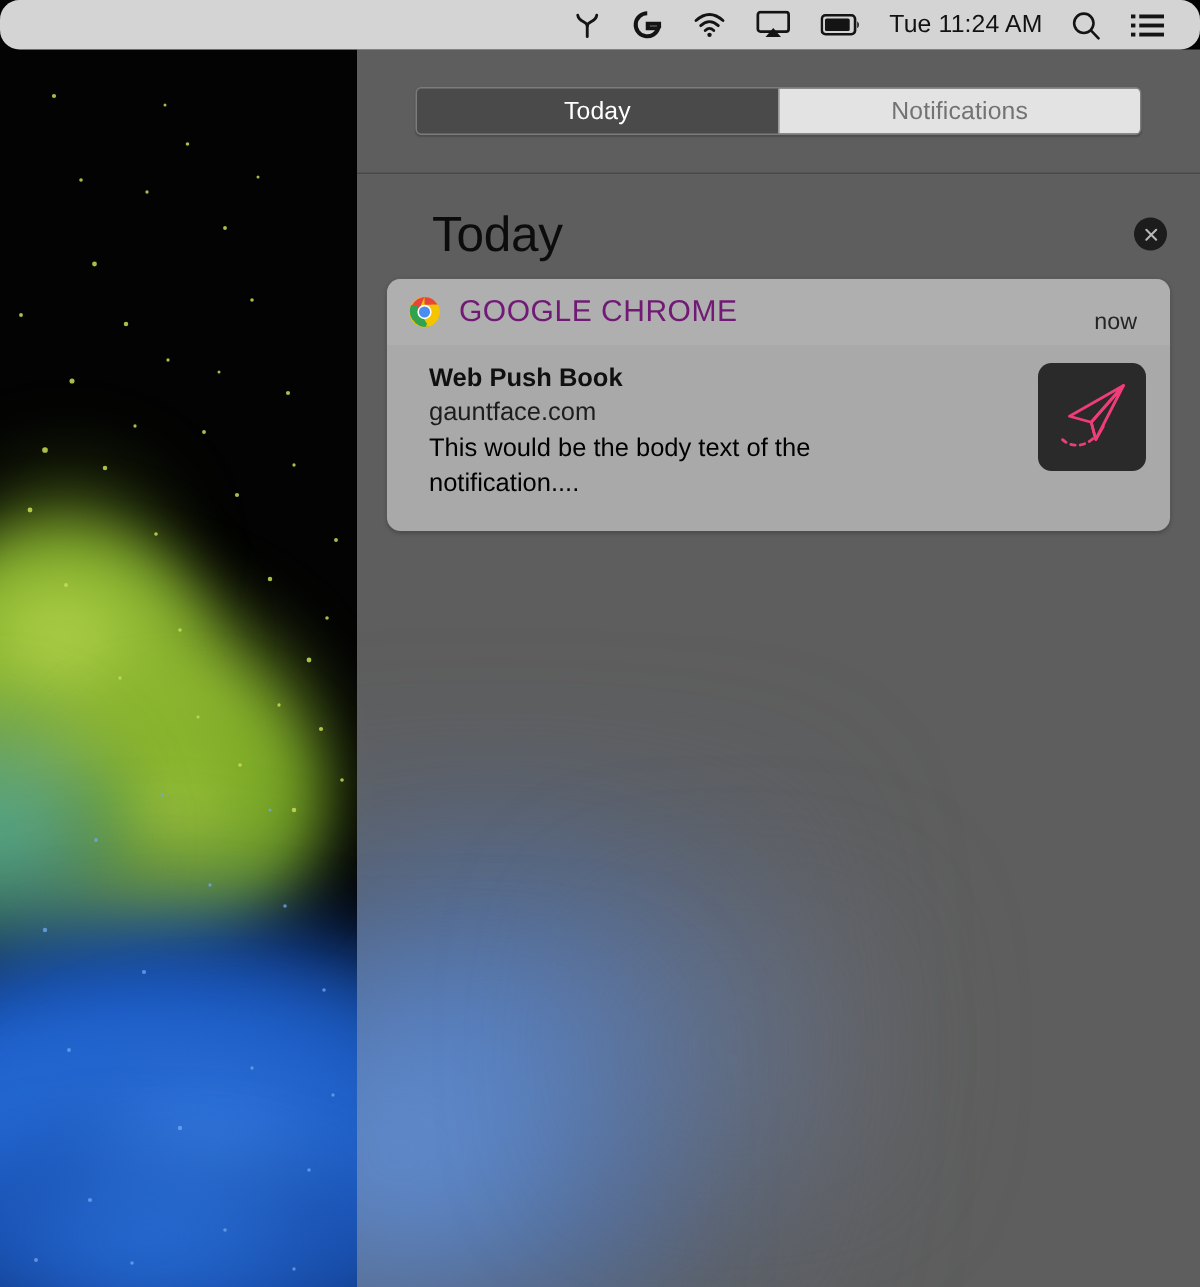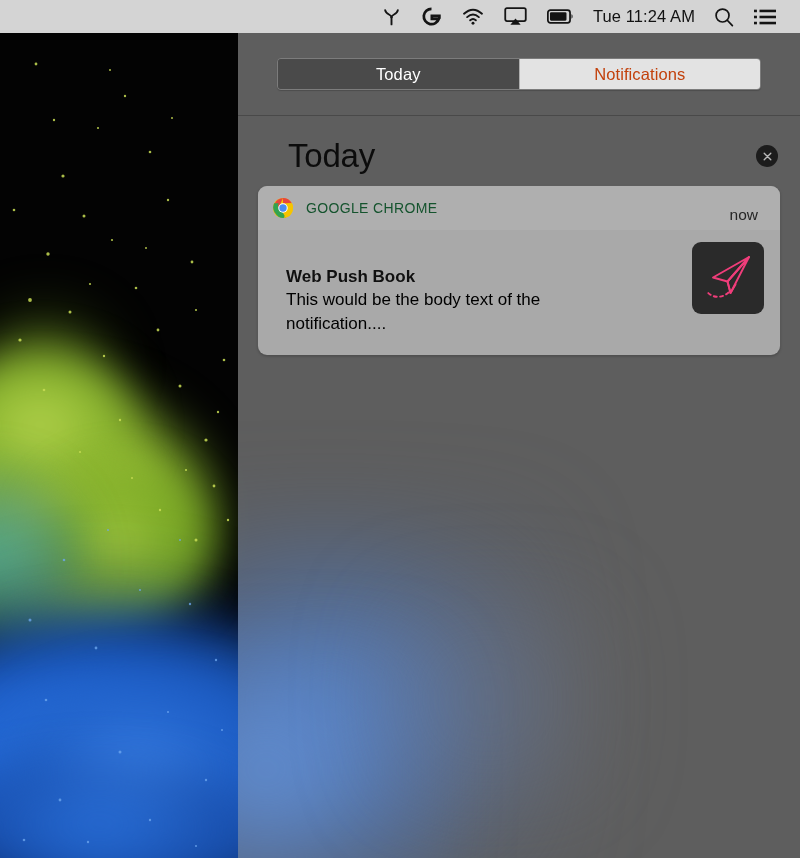--- a/index.html
+++ b/index.html
@@ -99,20 +99,21 @@
     position: absolute;
     left: 0; top: 0;
     width: 800px; height: 33px;
     background: #d4d4d4;
     display: flex;
     align-items: center;
     justify-content: flex-end;
     padding-right: 14px;
     box-sizing: border-box;
     z-index: 20;
+    border-radius: 13px;
   }
   .menubar-items {
     display: flex;
     align-items: center;
     gap: 0px;
   }
   .mb-item {
     display: flex;
     align-items: center;
     justify-content: center;
@@ -195,21 +196,21 @@
     letter-spacing: 0.1px;
     cursor: default;
     position: relative;
   }
   .seg-active {
     background: #4a4a4a;
     color: #ffffff;
   }
   .seg-inactive {
     background: #e3e3e3;
-    color: #c2410c;
+    color: #737373;
     border-left: 1px solid rgba(140,140,140,0.6);
   }
   .divider {
     position: absolute;
     left: 0; top: 82px;
     width: 100%;
     height: 1px;
     background: rgba(48,48,48,0.45);
   }
 
@@ -258,39 +259,38 @@
     padding: 0 22px 0 14px;
     background: rgba(178,178,178,0.65);
   }
   .chrome-icon {
     width: 22px; height: 22px;
     flex-shrink: 0;
     margin-right: 12px;
   }
   .app-name {
     flex: 1;
-    font-size: 14px;
-    color: #14532d;
+    font-size: 20px;
+    color: #701a75;
     letter-spacing: 0.35px;
   }
   .notif-time {
     font-size: 15.5px;
     color: #252525;
     margin-top: 13px;
   }
   .notif-body {
     display: flex;
     align-items: flex-start;
     padding: 10px 16px 20px 28px;
   }
   .notif-text {
     flex: 1;
     min-width: 0;
     padding-right: 10px;
-    margin-top: 25px;
   }
   .notif-title {
     font-size: 17px;
     font-weight: bold;
     color: #101010;
     line-height: 1.38;
   }
   .notif-origin {
     font-size: 17px;
     color: #1d1d1d;
@@ -496,20 +496,21 @@
             <circle cx="24" cy="24" r="10.4" fill="#ffffff"></circle>
             <circle cx="24" cy="24" r="8.1" fill="#4a8cf0"></circle>
           </svg>
           <div class="app-name">GOOGLE CHROME</div>
           <div class="notif-time">now</div>
         </div>
 
         <div class="notif-body">
           <div class="notif-text">
             <div class="notif-title">Web Push Book</div>
+            <div class="notif-origin">gauntface.com</div>
             <div class="notif-message">This would be the body text of the notification....</div>
           </div>
           <div class="notif-thumb">
             <svg width="56" height="56" viewBox="0 0 56 56">
               <g fill="none" stroke="#ef3d7a" stroke-width="1.9" stroke-linejoin="round" stroke-linecap="round">
                 <path d="M49 7 L13 27.5 L27.5 31.5 Z"></path>
                 <path d="M49 7 L27.5 31.5 L30.5 43 Z"></path>
                 <path d="M27.5 31.5 L30.5 43 L35.5 34.4"></path>
               </g>
               <path d="M28.5 42.5 C22 48.5 12 48.5 6.5 41" fill="none" stroke="#ef3d7a" stroke-width="1.9" stroke-linecap="round" stroke-dasharray="3 3.4"></path>

